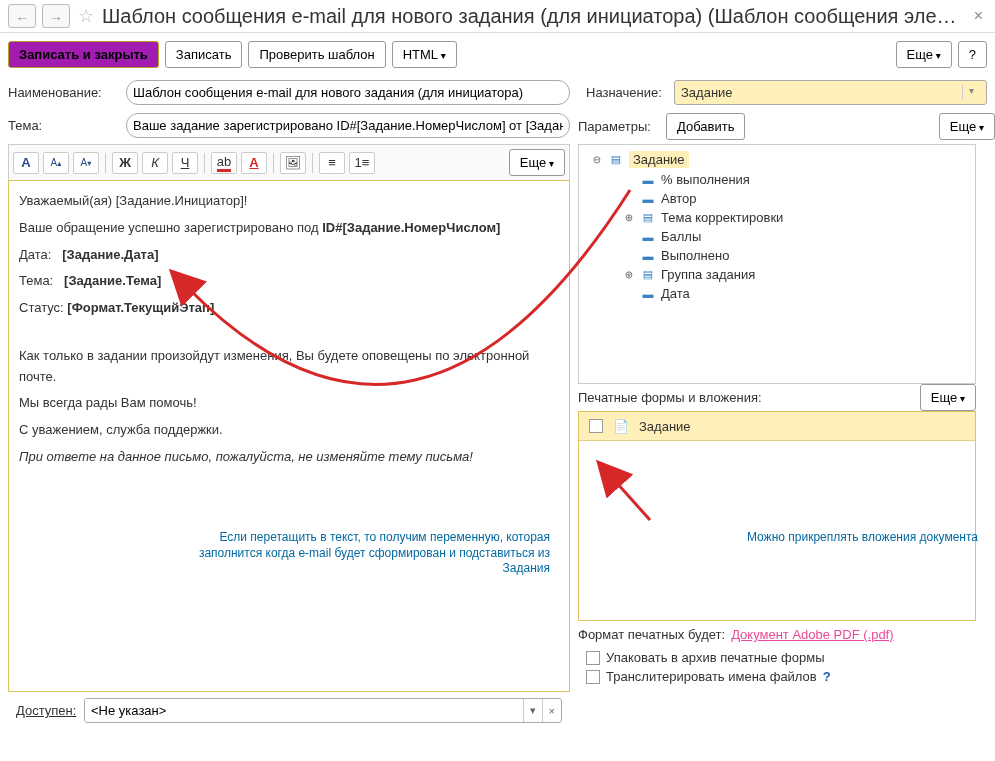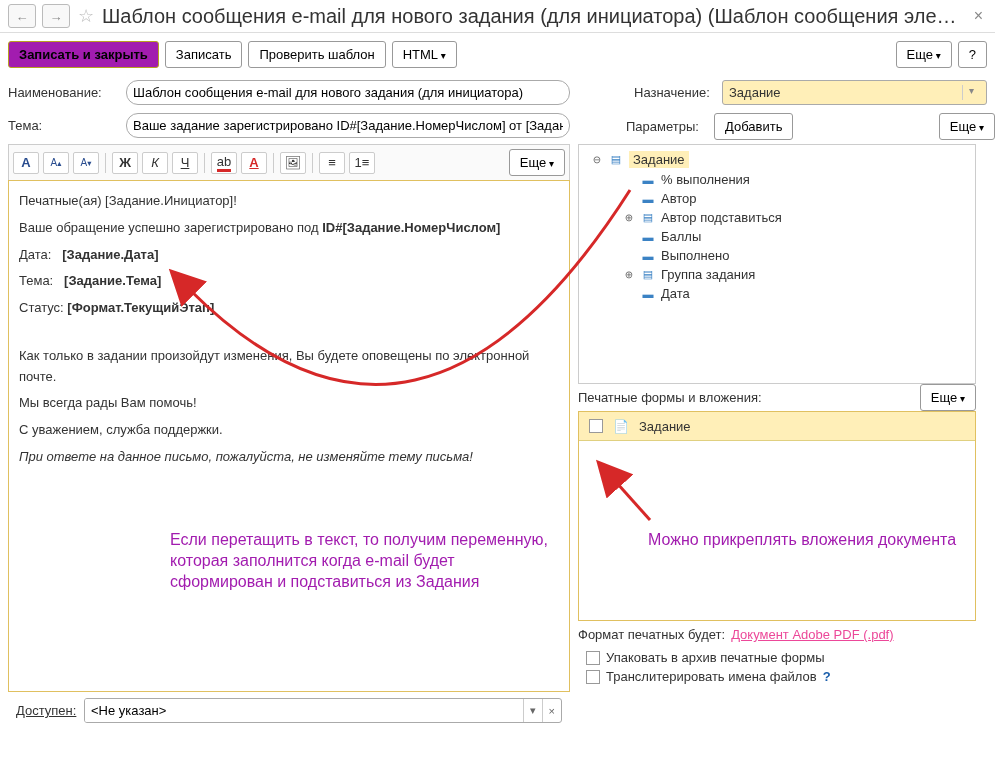--- a/index.html
+++ b/index.html
@@ -43,21 +43,21 @@
 .checkbox { width: 14px; height: 14px; border: 1px solid #999; background: #fff; }
 .doc-icon { width: 16px; height: 16px; display: flex; align-items: center; justify-content: center; font-size: 13px; }
 .format-row { padding: 6px 0; font-size: 13px; display: flex; gap: 6px; align-items: center; }
 .link { color: #ec4899; text-decoration: underline; cursor: pointer; }
 .check-row { display: flex; align-items: center; gap: 6px; padding: 2px 8px; font-size: 13px; }
 .help-q { color: #1a5eab; font-weight: bold; }
 .bottom-row { display: flex; align-items: center; padding: 6px 8px; gap: 8px; }
 .combo { display: flex; border: 1px solid #aaa; border-radius: 3px; overflow: hidden; flex: 1; }
 .combo input { border: none; padding: 4px 6px; flex: 1; font-size: 13px; }
 .combo .cb-btn { border-left: 1px solid #ccc; padding: 0 6px; font-size: 11px; color: #666; display: flex; align-items: center; cursor: pointer; }
-.annot { position: absolute; color: #a21caf; font-size: 16px; line-height: 1.3; pointer-events: none; }
+.annot { position: absolute; color: #0369a1; font-size: 12px; line-height: 1.3; pointer-events: none; text-align: right; }
 .arrow-svg { position: absolute; pointer-events: none; }
 .params-header { display: flex; align-items: center; gap: 8px; padding: 4px 0; }
 </style>
 </head>
 <body>
 
 <div class="header">
   <div class="nav-btn">←</div>
   <div class="nav-btn">→</div>
   <div class="star-icon">☆</div>
@@ -68,21 +68,21 @@
 <div class="toolbar">
   <button class="btn btn-primary">Записать и закрыть</button>
   <button class="btn">Записать</button>
   <button class="btn">Проверить шаблон</button>
   <button class="btn btn-dropdown">HTML</button>
   <div class="spacer"></div>
   <button class="btn btn-dropdown">Еще</button>
   <button class="btn">?</button>
 </div>
 
-<div style="display:flex;gap:48px;">
+<div style="display:flex;">
   <div style="width:578px;">
     <div class="form-row">
       <div class="label">Наименование:</div>
       <input class="input-text" value="Шаблон сообщения e-mail для нового задания (для инициатора)" style="">
     </div>
     <div class="form-row">
       <div class="label">Тема:</div>
       <input class="input-text" value="Ваше задание зарегистрировано ID#[Задание.НомерЧислом] от [Задание." style="">
     </div>
   </div>
@@ -120,21 +120,21 @@
       <div class="tb-btn" style="color:#d62828; font-weight:bold; text-decoration:underline;">A</div>
       <div class="tb-sep"></div>
       <div class="tb-btn">🖼</div>
       <div class="tb-sep"></div>
       <div class="tb-btn">≡</div>
       <div class="tb-btn">1≡</div>
       <div class="spacer"></div>
       <button class="btn btn-dropdown">Еще</button>
     </div>
     <div class="editor">
-      <p>Печатные(ая) [Задание.Инициатор]!</p>
+      <p>Уважаемый(ая) [Задание.Инициатор]!</p>
       <p><span>Ваше обращение успешно зарегистрировано под </span><span class="bold">ID#[Задание.НомерЧислом]</span></p>
       <p><span>Дата:</span>&nbsp;&nbsp;&nbsp;<span class="bold">[Задание.Дата]</span></p>
       <p><span>Тема:</span>&nbsp;&nbsp;&nbsp;<span class="bold">[Задание.Тема]</span></p>
       <p><span>Статус:</span>&nbsp;<span class="bold">[Формат.ТекущийЭтап]</span></p>
       <br>
       <p>Как только в задании произойдут изменения, Вы будете оповещены по электронной почте.</p>
       <p>Мы всегда рады Вам помочь!</p>
       <p>С уважением, служба поддержки.</p>
       <p class="italic">При ответе на данное письмо, пожалуйста, не изменяйте тему письма!</p>
     </div>
@@ -161,21 +161,21 @@
           <span class="tree-label">% выполнения</span>
         </div>
       <div class="tree-row tree-indent2">
           <span class="tree-toggle"></span>
           <span class="tree-icon tree-icon-dash">▬</span>
           <span class="tree-label">Автор</span>
         </div>
       <div class="tree-row tree-indent2">
           <span class="tree-toggle">⊕</span>
           <span class="tree-icon">▤</span>
-          <span class="tree-label">Автор подставиться</span>
+          <span class="tree-label">Тема корректировки</span>
         </div>
       <div class="tree-row tree-indent2">
           <span class="tree-toggle"></span>
           <span class="tree-icon tree-icon-dash">▬</span>
           <span class="tree-label">Баллы</span>
         </div>
       <div class="tree-row tree-indent2">
           <span class="tree-toggle"></span>
           <span class="tree-icon tree-icon-dash">▬</span>
           <span class="tree-label">Выполнено</span>

